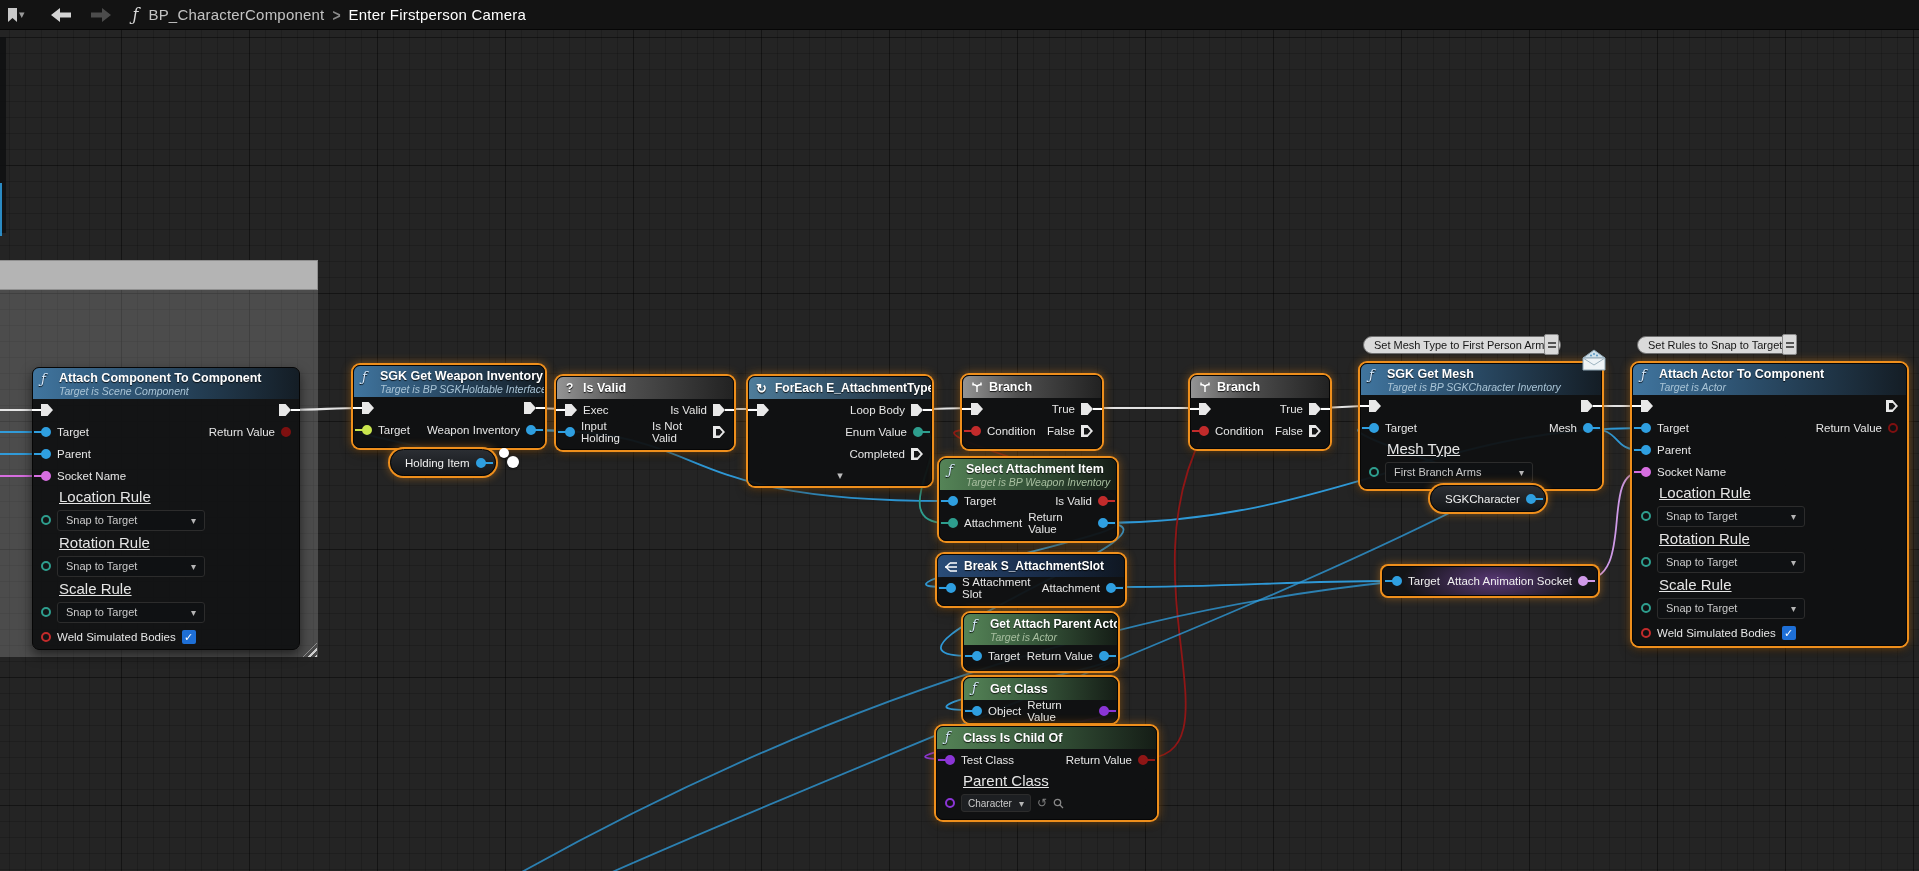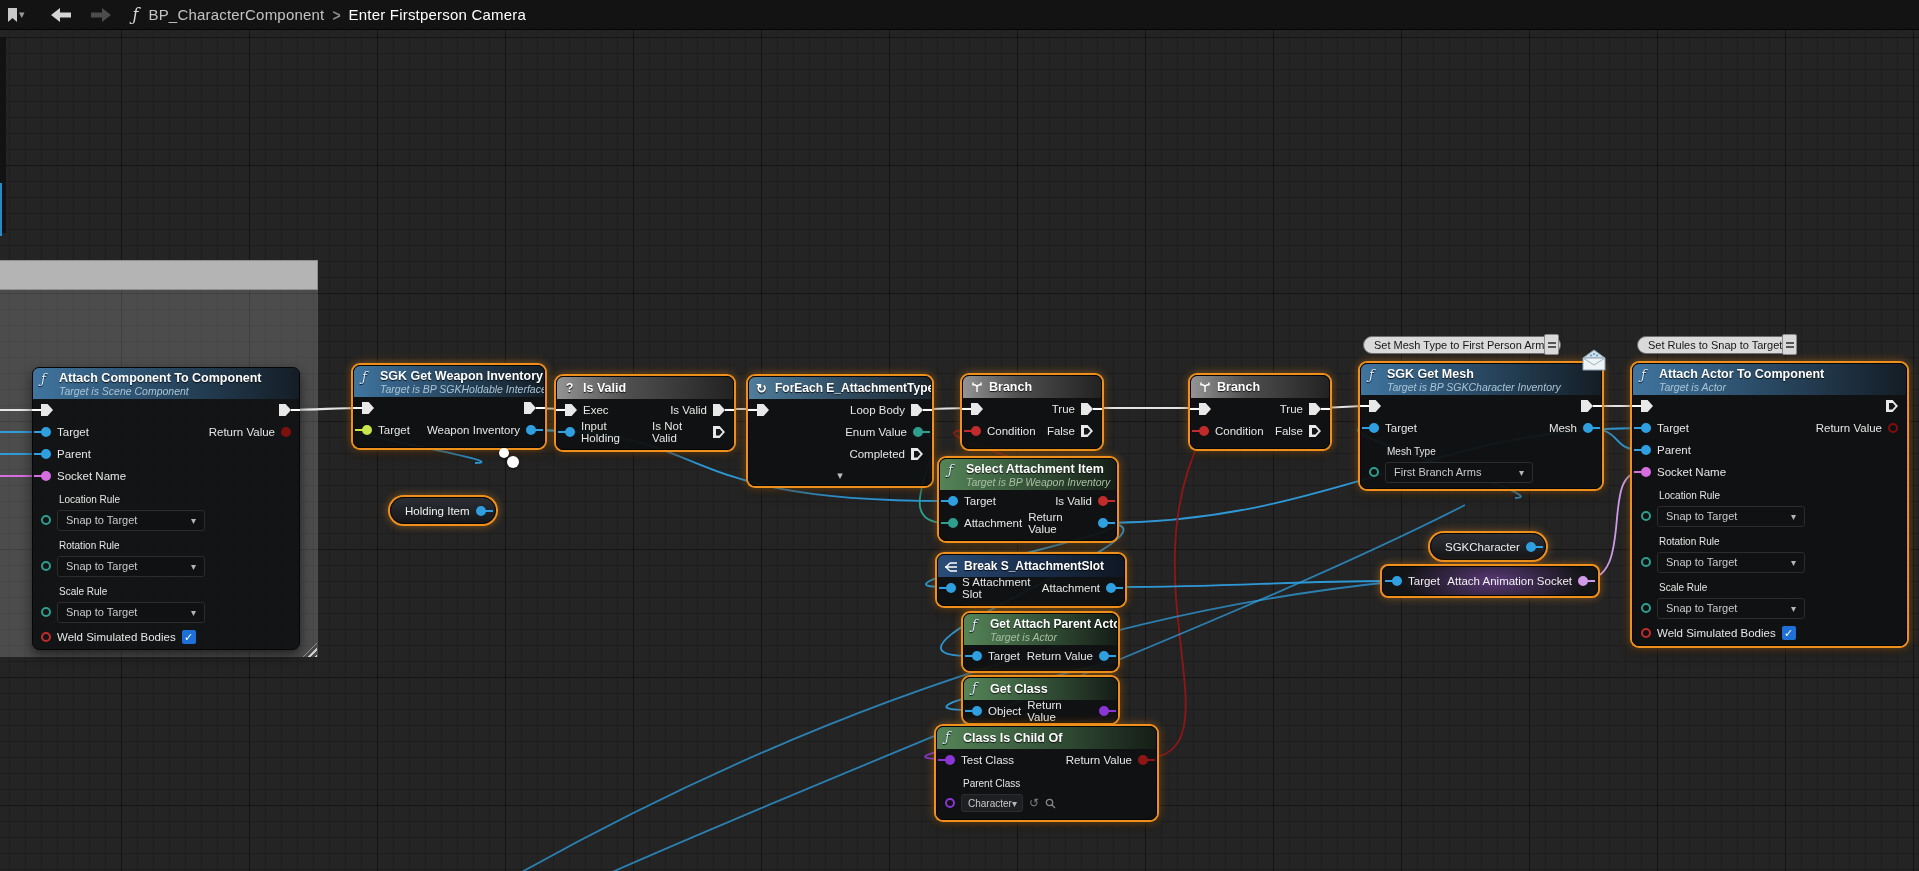--- a/index.html
+++ b/index.html
@@ -57,45 +57,45 @@
   .hdr.h1 .fic{top:2px;}
   .hb{background:linear-gradient(90deg,#40759f 0%,#2c4f6c 42%,#141d25 100%);}
   .hb .sub{color:#a9c4d6;}
   .hg{background:linear-gradient(90deg,#558457 0%,#3a5c3e 42%,#151d16 100%);}
   .hg .sub{color:#a8bfa0;}
   .hgray{background:linear-gradient(90deg,#949494 0%,#4f4f4f 40%,#222 100%);}
   .hsteel{background:linear-gradient(90deg,#4f7d9b 0%,#34536a 45%,#1b242c 100%);}
   .hnavy{background:linear-gradient(90deg,#2a4d78 0%,#1b3050 45%,#0f1722 100%);}
   .row{height:22px;display:flex;align-items:center;gap:6px;padding:0 8px;font-size:11.5px;color:#e6e6e6;}
   .row .r{margin-left:auto;display:flex;align-items:center;gap:6px;}
-  .lrow{height:20px;display:flex;align-items:end;padding:0 0 2px 26px;font-size:10px;color:#e6e6e6;}
+  .lrow{height:20px;display:flex;align-items:end;padding:0 0 2px 26px;font-size:15px;color:#e6e6e6;text-decoration:underline;}
   .drow{height:26px;display:flex;align-items:center;gap:6px;padding:0 8px;}
   .pad{height:6px;}
   
   .pc{width:10px;height:10px;border-radius:50%;border:2px solid var(--c);flex:none;position:relative;}
   .pc.f{background:var(--c);}
   .pew{position:relative;width:12px;height:12px;flex:none;--c:#fff;}
   .pe{position:absolute;inset:0;clip-path:polygon(0 0,55% 0,100% 50%,55% 100%,0 100%);background:#e8e8e8;}
   .pe.h::after{content:'';position:absolute;inset:2.5px;clip-path:polygon(0 0,55% 0,100% 50%,55% 100%,0 100%);background:#141516;}
   .sL::before{content:'';position:absolute;left:-9px;top:50%;margin-top:-1px;width:9px;height:2px;background:var(--c,#fff);}
   .sR::after{content:'';position:absolute;right:-9px;top:50%;margin-top:-1px;width:9px;height:2px;background:var(--c,#fff);}
   
   .dd{height:21px;width:148px;background:#0f1113;border:1px solid #2c2c2c;border-radius:3px;
       display:flex;align-items:center;justify-content:space-between;padding:0 8px;
       font-size:11px;color:#cacaca;cursor:pointer;}
   .dd .chev{color:#b5b5b5;font-size:10px;}
-  .dd.small{width:62px;height:18px;font-size:10px;background:#1d1f22;padding:0 6px;}
+  .dd.small{width:70px;height:18px;font-size:10px;background:#1d1f22;padding:0 6px;}
   .cb{width:14px;height:14px;border-radius:2px;background:#1e6fd6;display:flex;align-items:center;
       justify-content:center;color:#fff;font-size:11px;cursor:pointer;flex:none;}
   .mini-ic{color:#7d7d7d;font-size:12px;line-height:1;display:flex;align-items:center;}
   
   .pill{position:absolute;height:27px;border-radius:14px;background:linear-gradient(#2b2e33,#141619);
         border:1px solid #060606;display:flex;align-items:center;gap:6px;padding:0 9px 0 14px;
         font-size:11.5px;color:#efefef;z-index:11;}
-  .pill.sel{box-shadow:0 0 0 2px #ef8f1c,0 0 9px 2px rgba(239,143,28,.45);margin-top:48px;}
+  .pill.sel{box-shadow:0 0 0 2px #ef8f1c,0 0 9px 2px rgba(239,143,28,.45);}
   
   .compact{position:absolute;height:30px;border-radius:6px;z-index:11;border:1px solid #060606;
            background:radial-gradient(60% 160% at 52% 50%,rgba(146,86,196,.55),rgba(18,19,22,0) 72%),#131416;
            display:flex;align-items:center;gap:6px;padding:0 9px;font-size:11.5px;color:#efefef;}
   .compact.sel{box-shadow:0 0 0 2px #ef8f1c,0 0 9px 2px rgba(239,143,28,.45);}
   
   .bubble{position:absolute;background:rgba(232,232,232,.93);border:1px solid #6f6f6f;border-radius:10px;
           padding:2px 10px;font-size:11px;color:#161616;z-index:12;white-space:nowrap;}
   .bubble-btn{position:absolute;width:15px;height:21px;background:#d9d9d9;border:1px solid #8a8a8a;
               border-radius:2px;z-index:12;display:flex;flex-direction:column;align-items:center;

